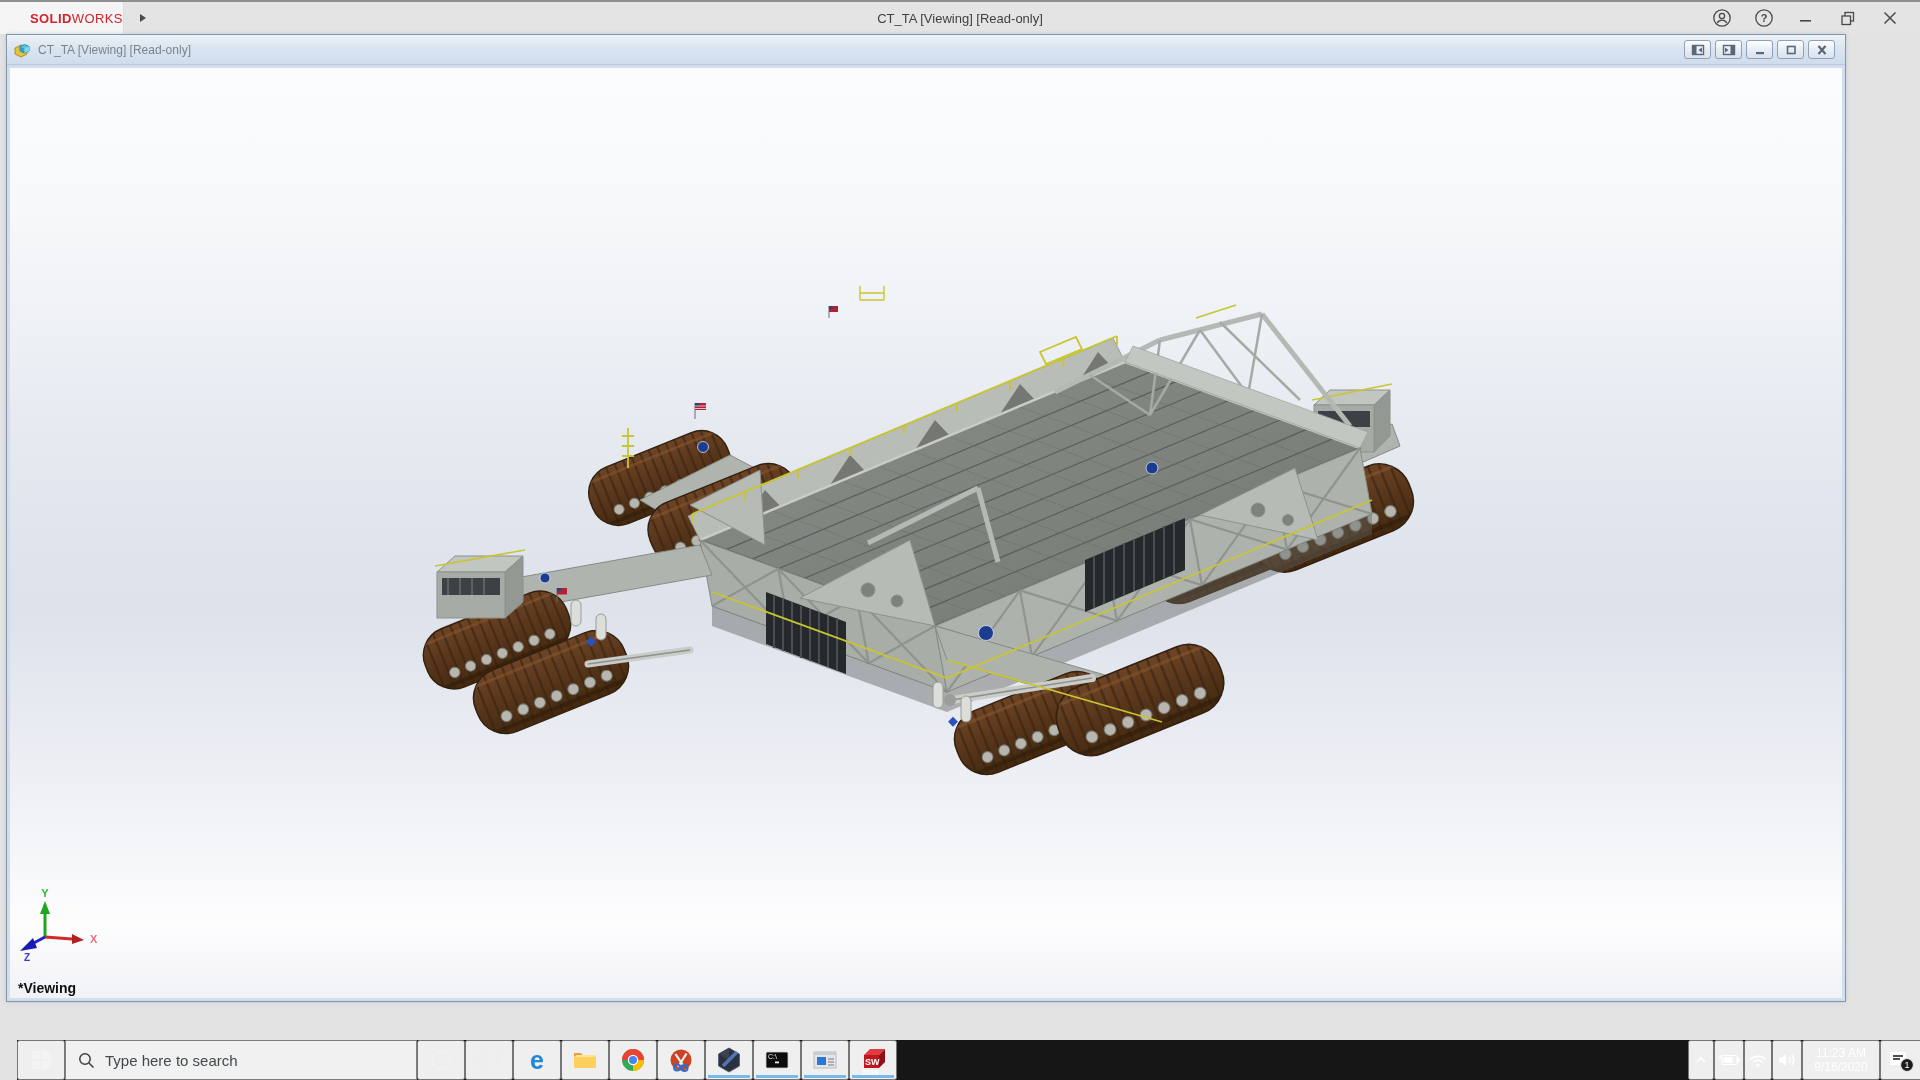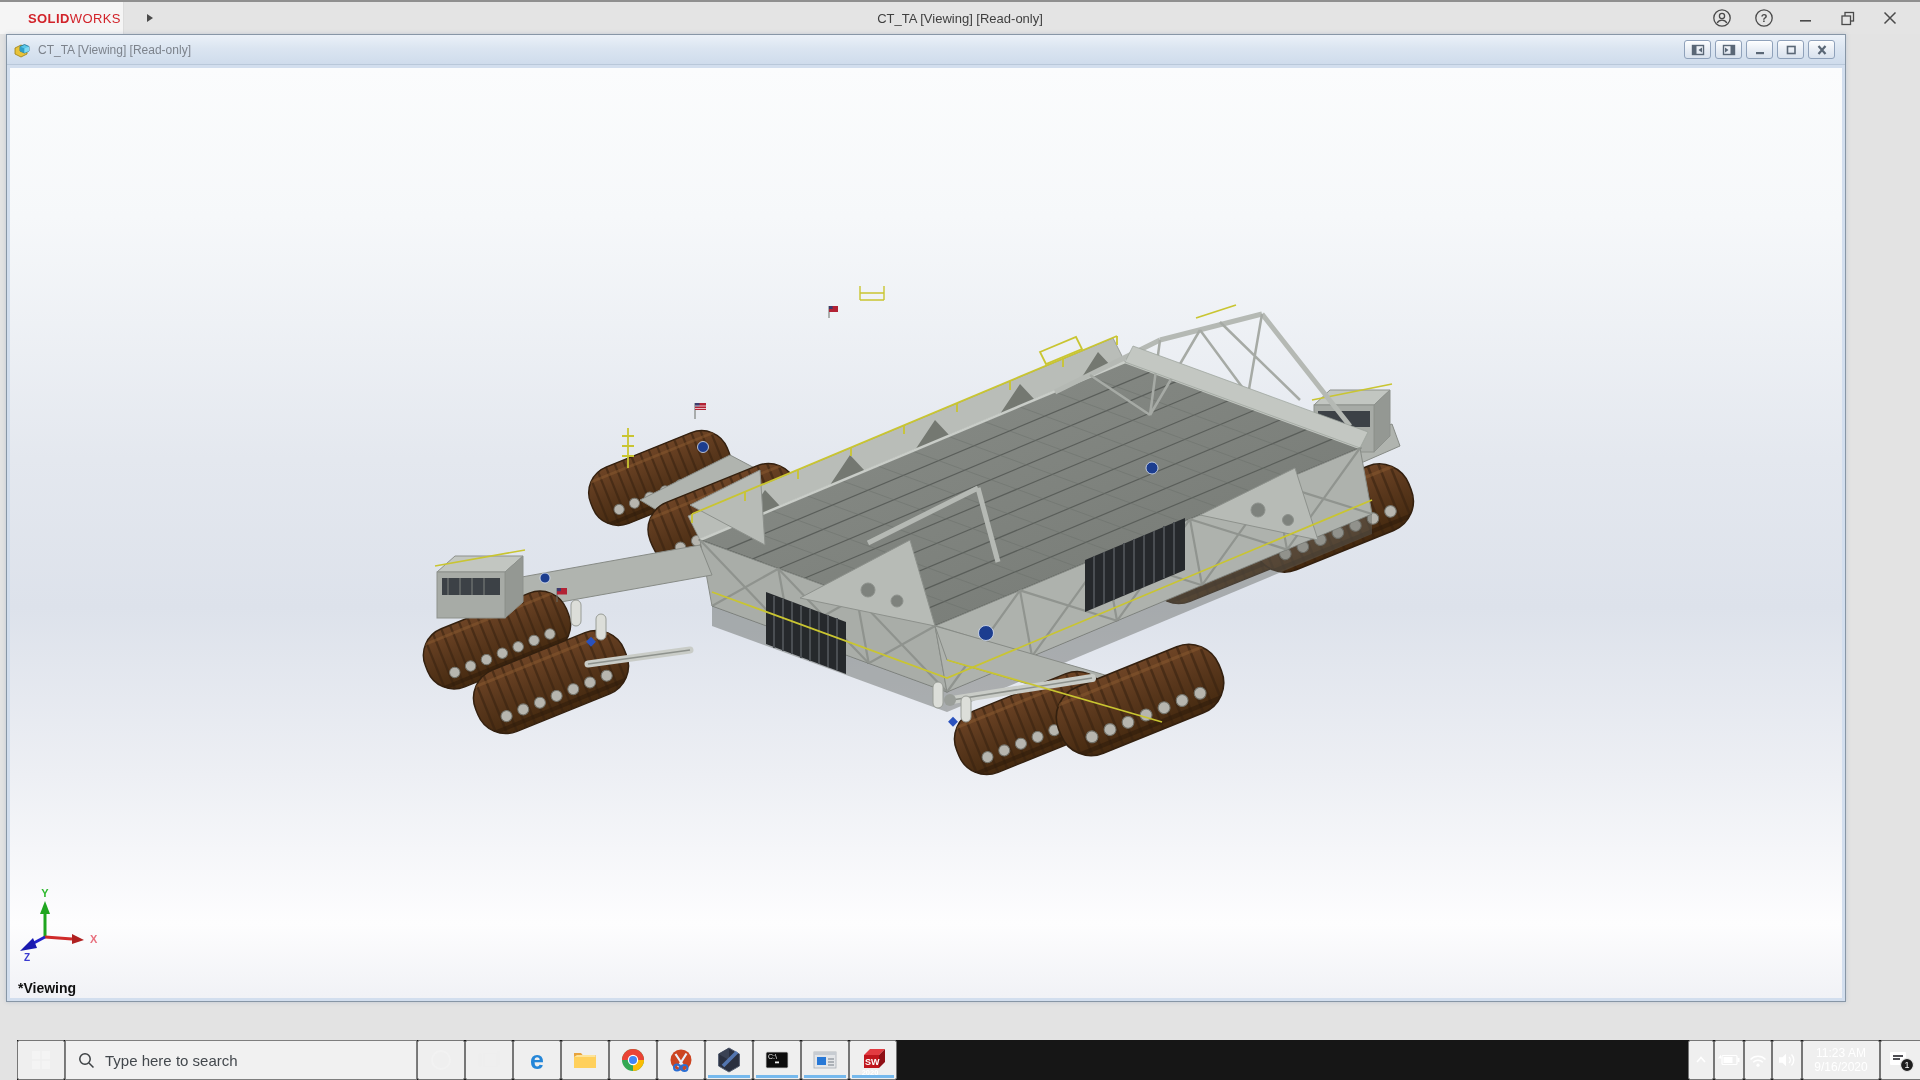--- a/index.html
+++ b/index.html
@@ -3,21 +3,21 @@
 <meta charset="utf-8">
 <style>
   * { margin:0; padding:0; box-sizing:border-box; }
   html,body { width:1920px; height:1080px; overflow:hidden;
     font-family:"Liberation Sans", sans-serif; background:#e3e3e3; }
 
   
   .titlebar { position:absolute; left:0; top:0; width:1920px; height:34px;
     background:#e4e4e4; border-top:2px solid #8f8f8f; display:flex; align-items:center; }
   .brand { width:124px; height:32px; background:#f5f5f5; display:flex; align-items:center;
-    padding-left:10px; gap:18px; border-right:1px solid #dcdcdc; }
+    padding-left:21px; gap:9px; border-right:1px solid #dcdcdc; }
   .brand-text { font-size:13px; color:#d2232a; letter-spacing:.4px; white-space:nowrap; }
   .brand-text b { font-weight:bold; } .brand-text span { font-weight:normal; }
   .flyout-arrow { width:0; height:0; border-left:6px solid #4a4a4a; border-top:4px solid transparent;
     border-bottom:4px solid transparent; margin-left:8px; }
   .app-title { position:absolute; left:0; right:0; text-align:center; font-size:13px; color:#3f3f3f; pointer-events:none; }
   .win-controls { margin-left:auto; display:flex; align-items:center; gap:6px; padding-right:12px; }
   .wc-btn { width:36px; height:30px; display:flex; align-items:center; justify-content:center; background:transparent; border:none; }
 
   
   .doc-window { position:absolute; left:6px; top:34px; width:1840px; height:968px;

